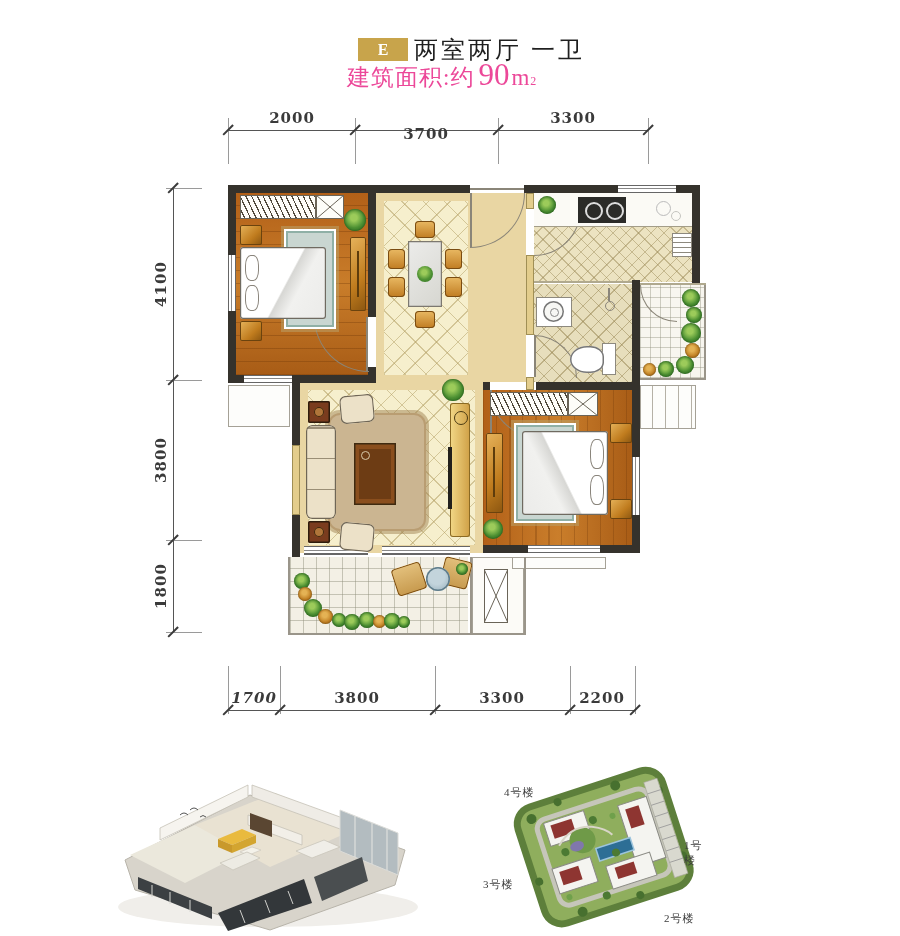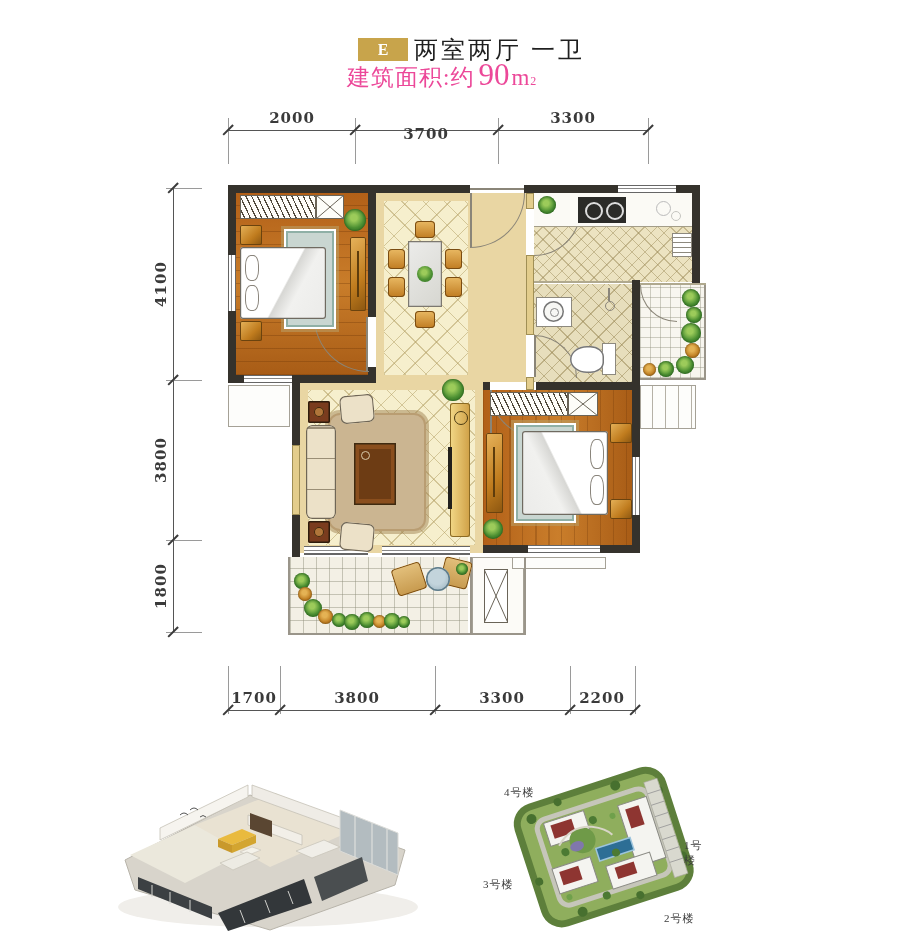--- a/index.html
+++ b/index.html
@@ -118,21 +118,21 @@
   <div class="a ext" style="left:228px;top:666px;width:1px;height:48px;"></div>
   <div class="a ext" style="left:280px;top:666px;width:1px;height:48px;"></div>
   <div class="a ext" style="left:435px;top:666px;width:1px;height:48px;"></div>
   <div class="a ext" style="left:570px;top:666px;width:1px;height:48px;"></div>
   <div class="a ext" style="left:635px;top:666px;width:1px;height:48px;"></div>
   <div class="a tick" style="left:221px;top:709px;"></div>
   <div class="a tick" style="left:273px;top:709px;"></div>
   <div class="a tick" style="left:428px;top:709px;"></div>
   <div class="a tick" style="left:563px;top:709px;"></div>
   <div class="a tick" style="left:628px;top:709px;"></div>
-  <div class="a dlab" style="left:218px;top:690px;">1700</div>
+  <div class="a dlab" style="left:218px;top:690px;font-style:italic;">1700</div>
   <div class="a dlab" style="left:321px;top:690px;">3800</div>
   <div class="a dlab" style="left:466px;top:690px;">3300</div>
   <div class="a dlab" style="left:566px;top:690px;">2200</div>
 
   <div class="a" id="plan" style="left:228px;top:185px;width:484px;height:455px;">
 
     <div class="a wood" style="left:8px;top:8px;width:132px;height:182px;"></div>
     <div class="a tan" style="left:148px;top:8px;width:150px;height:189px;"></div>
     <div class="a diamond" style="left:156px;top:16px;width:84px;height:174px;"></div>
     <div class="a tile45" style="left:306px;top:8px;width:158px;height:89px;"></div>

